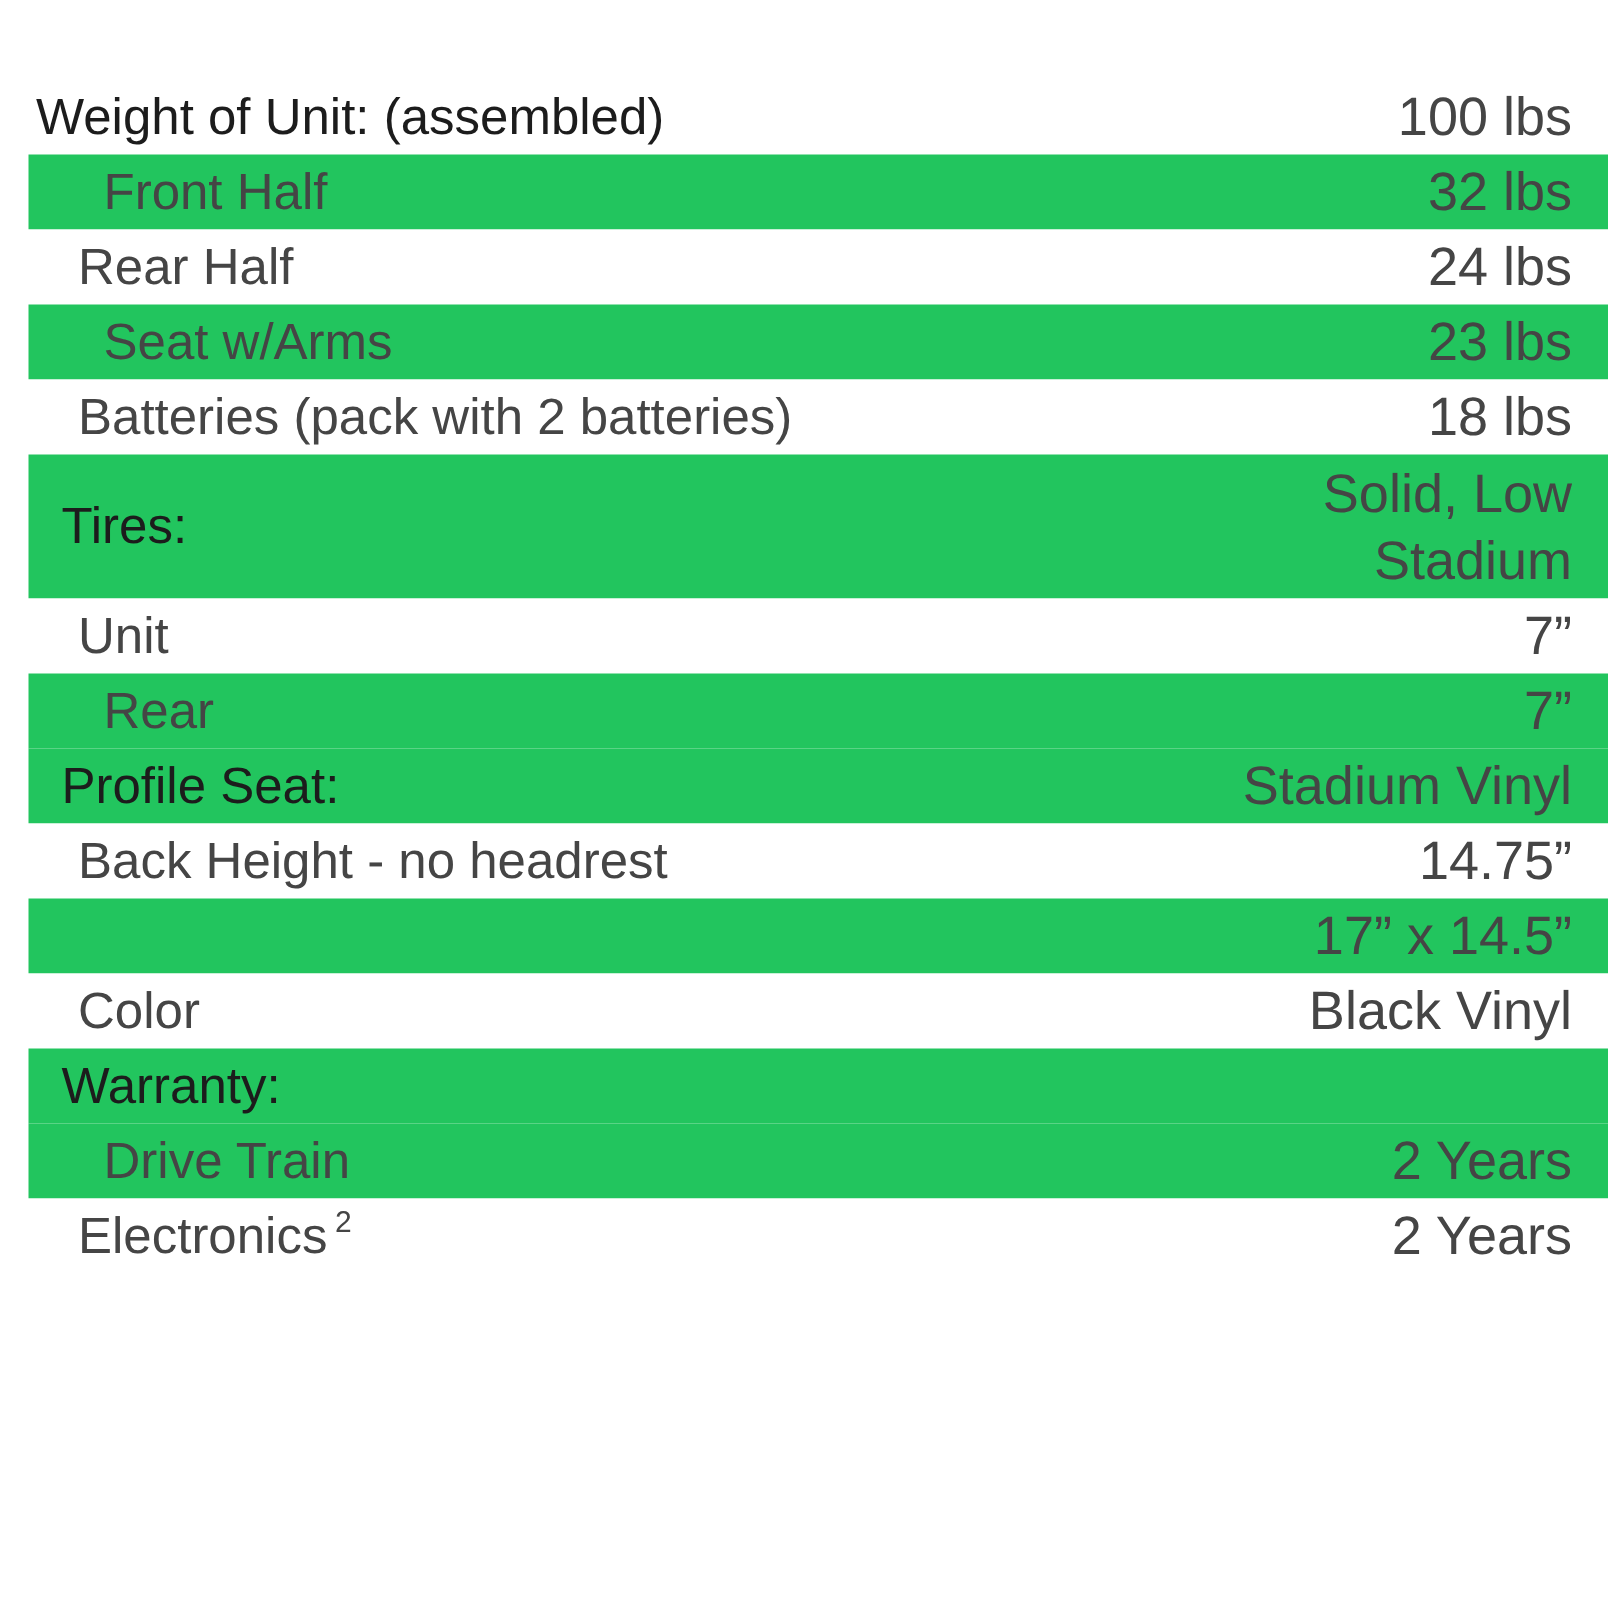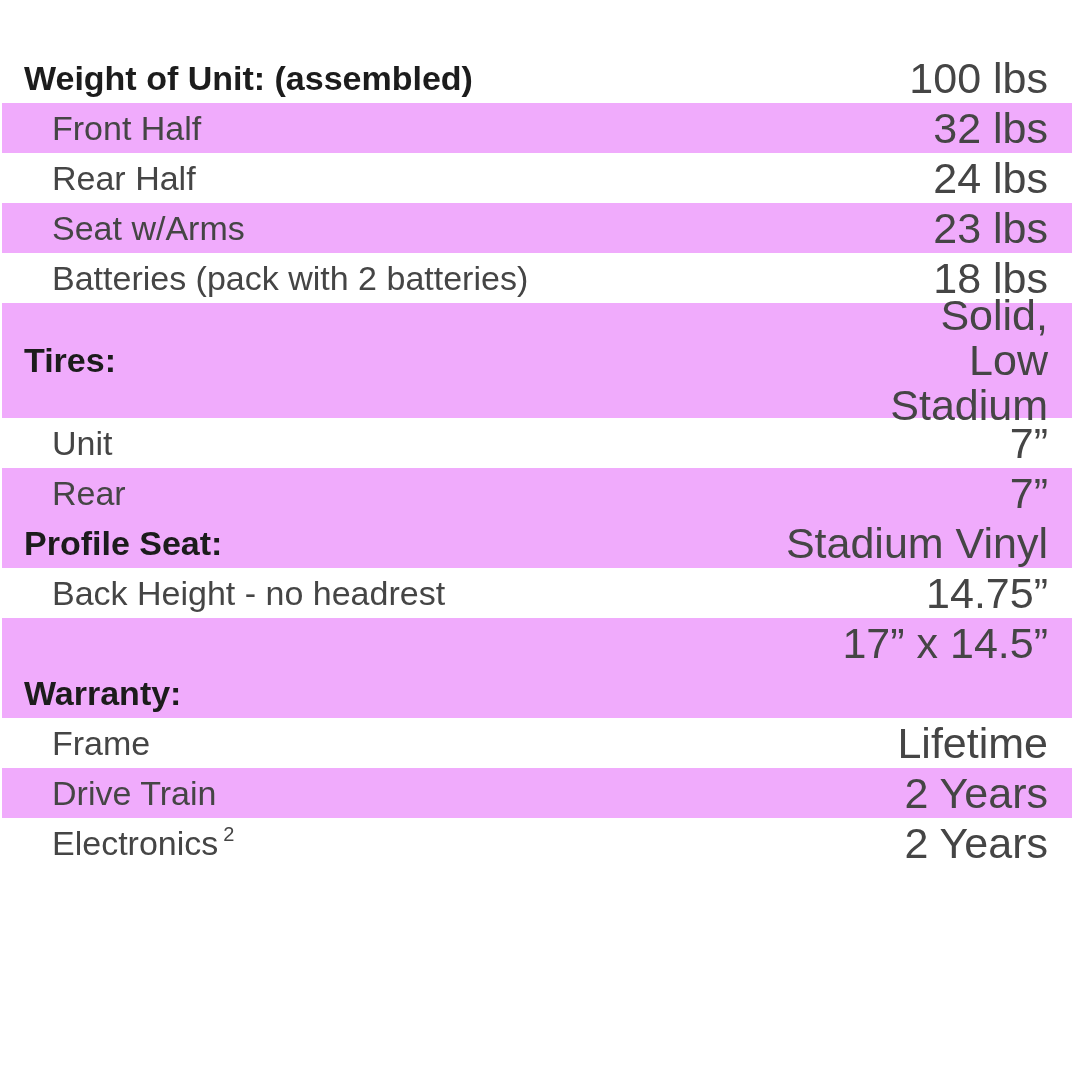--- a/index.html
+++ b/index.html
@@ -23,41 +23,42 @@
   .row {
     display: flex;
     align-items: center;
     height: 50px;
     box-sizing: border-box;
     padding-left: 50px;
     padding-right: 24px;
     background: #ffffff;
   }
   .row.gray {
-    background: #f0abfc;
+    background: #22c55e;
+    margin-left: 17px;
   }
   .row.tall {
-    height: 115px;
+    height: 96px;
     justify-content: space-between;
   }
   .label {
     font-size: 34px;
     color: #454545;
     white-space: nowrap;
     flex: 0 0 auto;
   }
   .row.header {
     padding-left: 22px;
   }
   .row.header .label {
-    font-weight: 700;
+    font-weight: 400;
     color: #1c1c1c;
   }
   .value {
-    font-size: 43px;
+    font-size: 36px;
     color: #454545;
     text-align: right;
     margin-left: auto;
     flex: 0 1 auto;
   }
   .row.tall .value {
     max-width: 180px;
     line-height: 45px;
   }
   .sup {
@@ -120,30 +121,30 @@
 
   <div class="row">
     <span class="label">Back Height - no headrest</span>
     <span class="value">14.75”</span>
   </div>
 
   <div class="row gray">
     <span class="value">17” x 14.5”</span>
   </div>
 
+  <div class="row">
+    <span class="label">Color</span>
+    <span class="value">Black Vinyl</span>
+  </div>
 
   <div class="row header gray">
     <span class="label">Warranty:</span>
     <span class="value"></span>
   </div>
 
-  <div class="row">
-    <span class="label">Frame</span>
-    <span class="value">Lifetime</span>
-  </div>
 
   <div class="row gray">
     <span class="label">Drive Train</span>
     <span class="value">2 Years</span>
   </div>
 
   <div class="row">
     <span class="label"><span>Electronics</span><span class="sup">2</span></span>
     <span class="value">2 Years</span>
   </div>

